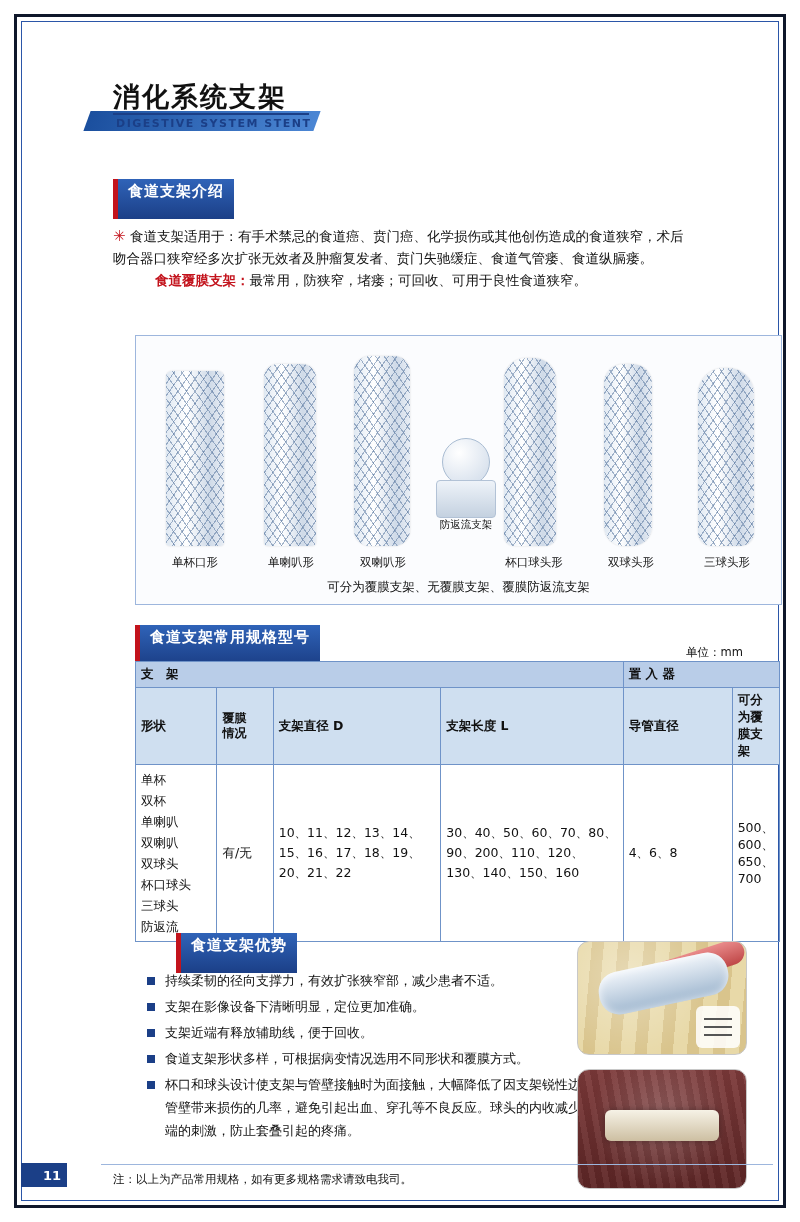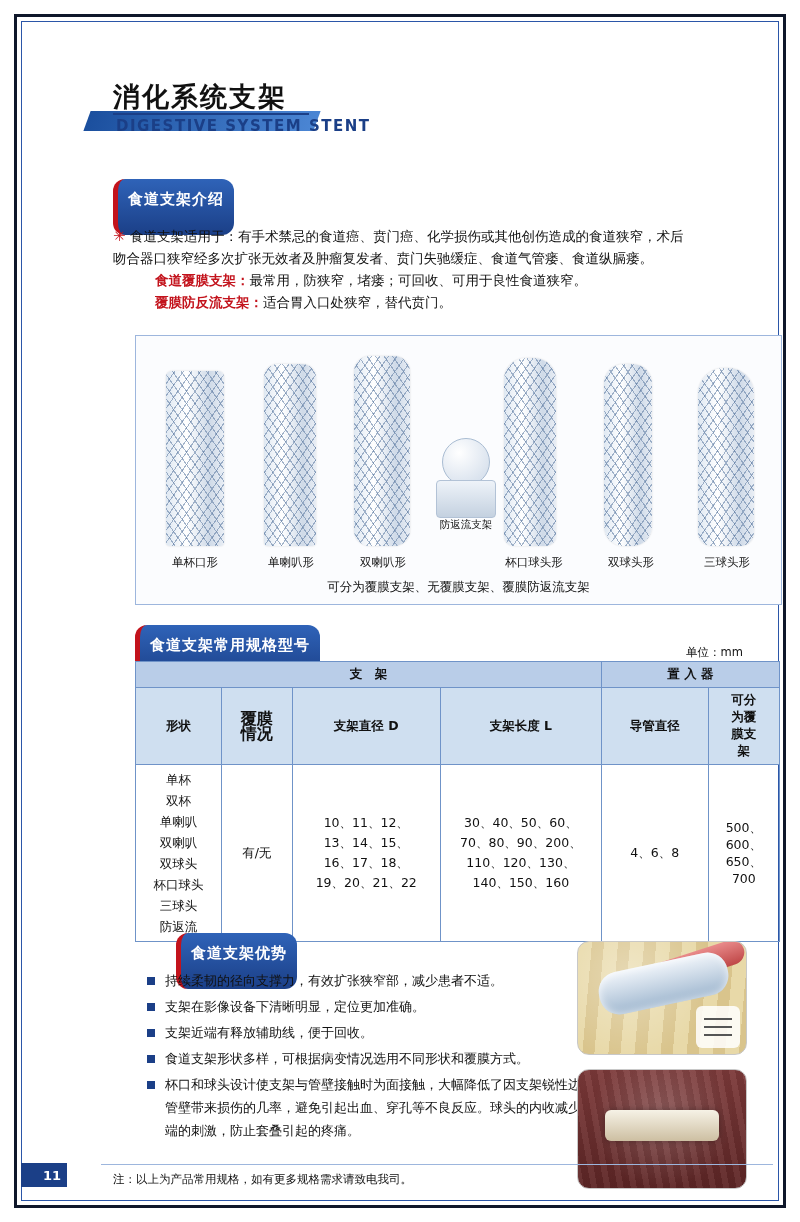--- a/index.html
+++ b/index.html
@@ -28,40 +28,39 @@
   .header{
     position:absolute;left:0;top:48px;width:100%;height:62px;
   }
   .title-cn{
     position:absolute;left:96px;top:14px;
     font-size:27px;font-weight:bold;letter-spacing:2px;color:#111;
     font-family:"DejaVu Sans","Liberation Sans",sans-serif;
   }
   .title-en{
     position:absolute;left:99px;top:52px;
-    font-size:15px;letter-spacing:1.5px;color:#1b3f87;font-weight:bold;
+    font-size:11px;letter-spacing:1.5px;color:#1b3f87;font-weight:bold;
   }
   .title-underline{
     position:absolute;left:96px;top:48px;width:196px;height:2px;background:#1b3f87;
   }
   .header-skew{
     position:absolute;left:70px;top:46px;width:230px;height:20px;
     background:linear-gradient(90deg,#1b4f9e,#4b86d4);
     transform:skewX(-20deg);
     z-index:-1;
   }
 
   
   .sec-head{
     position:absolute;height:40px;line-height:24px;
     color:#fff;font-size:15px;font-weight:bold;letter-spacing:1px;
-    padding:8px 10px;
+    padding:0 10px;
     background:linear-gradient(180deg,#2f63b8,#1b3f87);
     border-left:5px solid #c3131c;
-    border-radius:12px;
   }
 
   
   .intro{
     position:absolute;left:96px;top:208px;width:660px;
     font-size:13.5px;line-height:22px;color:#111;
   }
   .star{color:#c3131c;font-weight:bold;font-size:15px;}
   .red{color:#c3131c;font-weight:bold;}
   .intro-line{white-space:nowrap;}
@@ -98,22 +97,22 @@
   
   .unit{
     position:absolute;right:40px;top:628px;font-size:11.5px;
   }
   table.spec{
     position:absolute;left:118px;top:644px;width:645px;
     border-collapse:collapse;font-size:12.5px;
   }
   table.spec td,table.spec th{
     border:1px solid #6f93c8;
-    text-align:center;vertical-align:middle;
-    padding:4px 17px;
+    text-align:left;vertical-align:middle;
+    padding:4px 5px;
     font-weight:normal;
   }
   table.spec .hdr{
     background:#b9cde8;font-weight:bold;
   }
   table.spec .hdr2{
     background:#cfdff0;font-weight:bold;
   }
   .cell-left{
     text-align:left;padding-left:14px;line-height:20px;
@@ -207,23 +206,20 @@
   <div class="sec-head" style="left:96px;top:162px;">食道支架介绍</div>
 
   <div class="intro">
     <div class="intro-line">
       <span class="star">✳</span>
       <span>食道支架适用于：有手术禁忌的食道癌、贲门癌、化学损伤或其他创伤造成的食道狭窄，术后</span>
     </div>
     <div class="intro-line">吻合器口狭窄经多次扩张无效者及肿瘤复发者、贲门失驰缓症、食道气管瘘、食道纵膈瘘。</div>
     <div class="intro-line indent">
       <span class="red">食道覆膜支架：</span><span>最常用，防狭窄，堵瘘；可回收、可用于良性食道狭窄。</span>
-    </div>
-    <div class="intro-line indent">
-      <span class="red">覆膜防反流支架：</span><span>适合胃入口处狭窄，替代贲门。</span>
     </div>
   </div>
 
   <div class="img-panel">
 
     <div class="stent" style="left:30px;width:58px;height:175px;">
       <div class="mesh" style="width:100%;height:100%;border-radius:6px 6px 4px 4px;"></div>
     </div>
     <div class="cap" style="left:16px;width:86px;">单杯口形</div>
 
@@ -265,21 +261,21 @@
   <div class="unit">单位：mm</div>
 
   <table class="spec">
     <tbody>
         <tr>
       <td class="hdr" colspan="4">支　架</td>
       <td class="hdr" colspan="2">置 入 器</td>
     </tr>
     <tr>
       <td class="hdr2" style="width:72px;">形状</td>
-      <td class="hdr2" style="width:46px;font-size:16px;line-height:15px;">覆膜<br>情况</td>
+      <td class="hdr2" style="width:46px;font-size:12px;line-height:15px;">覆膜<br>情况</td>
       <td class="hdr2" style="width:160px;">支架直径 D</td>
       <td class="hdr2" style="width:175px;">支架长度 L</td>
       <td class="hdr2" style="width:100px;">导管直径</td>
       <td class="hdr2">可分为覆膜支架</td>
     </tr>
     <tr>
       <td class="shape-col">
         <div>单杯</div>
         <div>双杯</div>
         <div>单喇叭</div>

